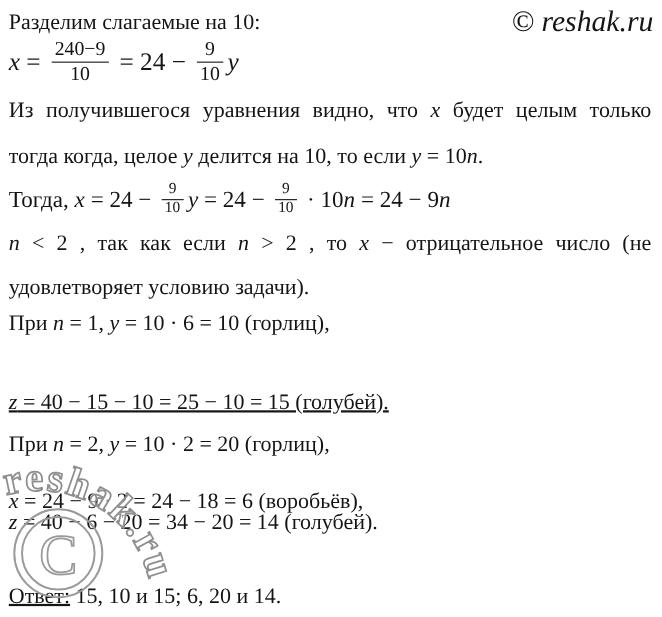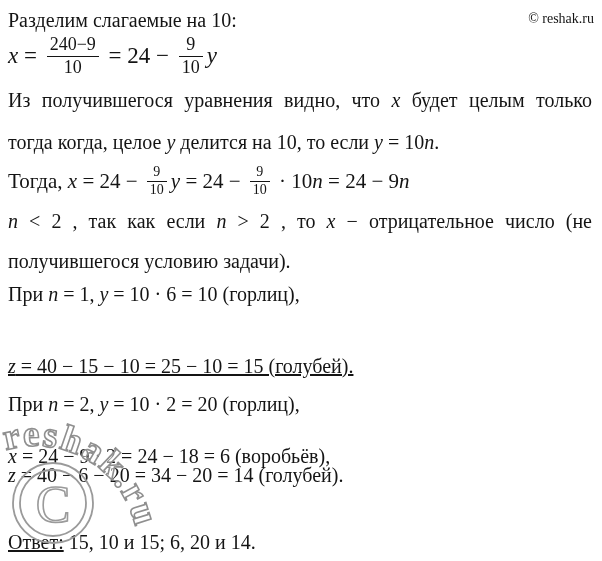--- a/index.html
+++ b/index.html
@@ -32,21 +32,21 @@
     line-height:1.2;
     margin:0 4px;
     transform:translateY(-2px);
   }
   .frac .num{display:block;border-bottom:1.4px solid #141414;padding:0 3px;}
   .frac .den{display:block;padding:0 3px;}
   .formula-main{font-size:23px;}
   .formula-main .frac{font-size:18px;}
   .header-copy{
     position:absolute;top:6px;right:8px;left:auto;
-    font-size:14px;line-height:26px;
+    font-size:27px;line-height:26px;font-style:italic;
   }
   .answer-label{text-decoration:underline;}
   #watermark{
     position:absolute;left:0px;top:403px;
     width:175px;height:158px;
     pointer-events:none;
   }
 </style>
 </head>
 <body>
@@ -61,21 +61,21 @@
   </div>
 
   <div class="line justify-full" style="top:88px;"><span>Из получившегося уравнения видно, что </span><span class="it">x</span><span> будет целым только</span></div>
   <div class="line wrapline" style="top:130px;"><span>тогда когда, целое </span><span class="it">y</span><span> делится на 10, то если </span><span class="it">y</span><span> = 10</span><span class="it">n</span><span>.</span></div>
 
   <div class="line math" style="top:166px;">
     <span>Тогда, </span><span class="it">x</span><span> = 24 − </span><span class="frac"><span class="num">9</span><span class="den">10</span></span><span class="it">y</span><span> = 24 − </span><span class="frac"><span class="num">9</span><span class="den">10</span></span><span> · 10</span><span class="it">n</span><span> = 24 − 9</span><span class="it">n</span>
   </div>
 
   <div class="line justify-full" style="top:209px;"><span class="it">n</span><span> &lt; 2 ,  так  как  если  </span><span class="it">n</span><span> &gt; 2 ,  то  </span><span class="it">x</span><span> −  отрицательное  число  (не</span></div>
-  <div class="line wrapline" style="top:249px;"><span>получившегося условию задачи).</span></div>
+  <div class="line wrapline" style="top:249px;"><span>удовлетворяет условию задачи).</span></div>
 
   <div class="line" style="top:282px;"><span>При </span><span class="it">n</span><span> = 1, </span><span class="it">y</span><span> = 10 · 6 = 10 (горлиц),</span></div>
   <div class="line" style="top:354px;text-decoration:underline;"><span class="it">z</span><span> = 40 − 15 − 10 = 25 − 10 = 15 (голубей).</span></div>
 
   <div class="line" style="top:392px;"><span>При </span><span class="it">n</span><span> = 2, </span><span class="it">y</span><span> = 10 · 2 = 20 (горлиц),</span></div>
   <div class="line" style="top:444px;"><span class="it">x</span><span> = 24 − 9 · 2 = 24 − 18 = 6 (воробьёв),</span></div>
   <div class="line" style="top:463px;"><span class="it">z</span><span> = 40 − 6 − 20 = 34 − 20 = 14 (голубей).</span></div>
 
   <div class="line" style="top:530px;">
     <span class="answer-label">Ответ:</span><span> 15, 10 и 15; 6, 20 и 14.</span>

